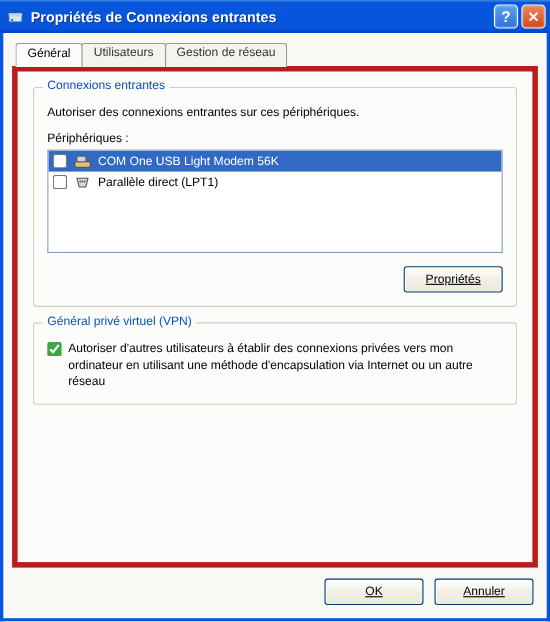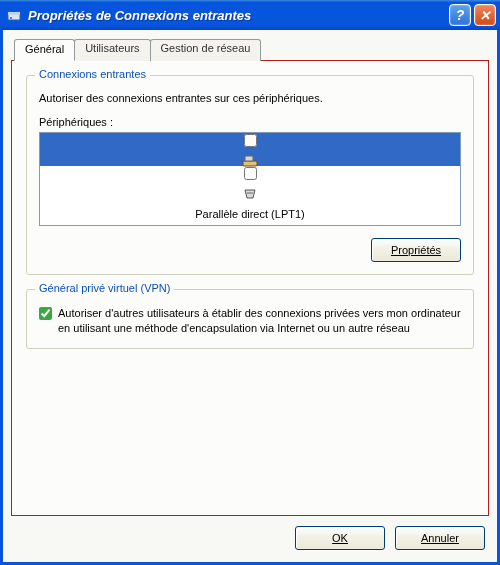--- a/index.html
+++ b/index.html
@@ -12,21 +12,20 @@
     height: 565px;
     overflow: hidden;
   }
   .titlebar {
     height: 30px;
     background: linear-gradient(to bottom, #3a8ae0 0%, #0855dd 8%, #0855dd 85%, #0244cc 100%);
     display: flex;
     align-items: center;
     padding: 0 4px 0 6px;
     color: #fff;
-    font-style: italic;
   }
   .titlebar .icon { margin-right: 6px; display: flex; }
   .titlebar .title { flex: 1; font-weight: bold; font-size: 13px; text-shadow: 1px 1px 0 #0a3a9a; }
   .tb-btn {
     width: 22px; height: 22px;
     margin-left: 3px;
     border-radius: 4px;
     display: flex; align-items: center; justify-content: center;
     font-weight: bold;
     font-family: Arial, sans-serif;
@@ -65,21 +64,21 @@
   .tab.active {
     background: #FCFCFB;
     position: relative;
     top: 0;
     padding-bottom: 5px;
     border-bottom: 1px solid #FCFCFB;
     font-weight: normal;
   }
   .tab.inactive { background: #F4F3EE; color: #333; top: 2px; padding-top:2px; padding-bottom:3px;text-align:center;}
   .panel {
-    border: 1px solid #b91c1c;
+    border: 5px solid #b91c1c;
     background: #FCFCFB;
     flex: 1;
     padding: 14px 14px 10px 14px;
     display: flex;
     flex-direction: column;
     gap: 14px;
   }
   .groupbox {
     border: 1px solid #D0D0BF;
     border-radius: 3px;
@@ -101,23 +100,22 @@
     border: 1px solid #7F9DB9;
     background: #fff;
     height: 94px;
     overflow: hidden;
   }
   .list-item {
     display: flex;
     align-items: center;
     gap: 6px;
     padding: 1px 4px;
-    height: 33px;
-    font-size: 11px;
-    flex-direction: column;
+    height: 19px;
+    font-size: 11px;
   }
   .list-item.selected {
     background: #316AC5;
     color: #fff;
   }
   .list-item input[type=checkbox]{
     width: 13px; height: 13px; margin: 0;
     accent-color: #fff;
   }
   .li-icon { width: 16px; height: 16px; display: flex; align-items:center; justify-content:center; }

